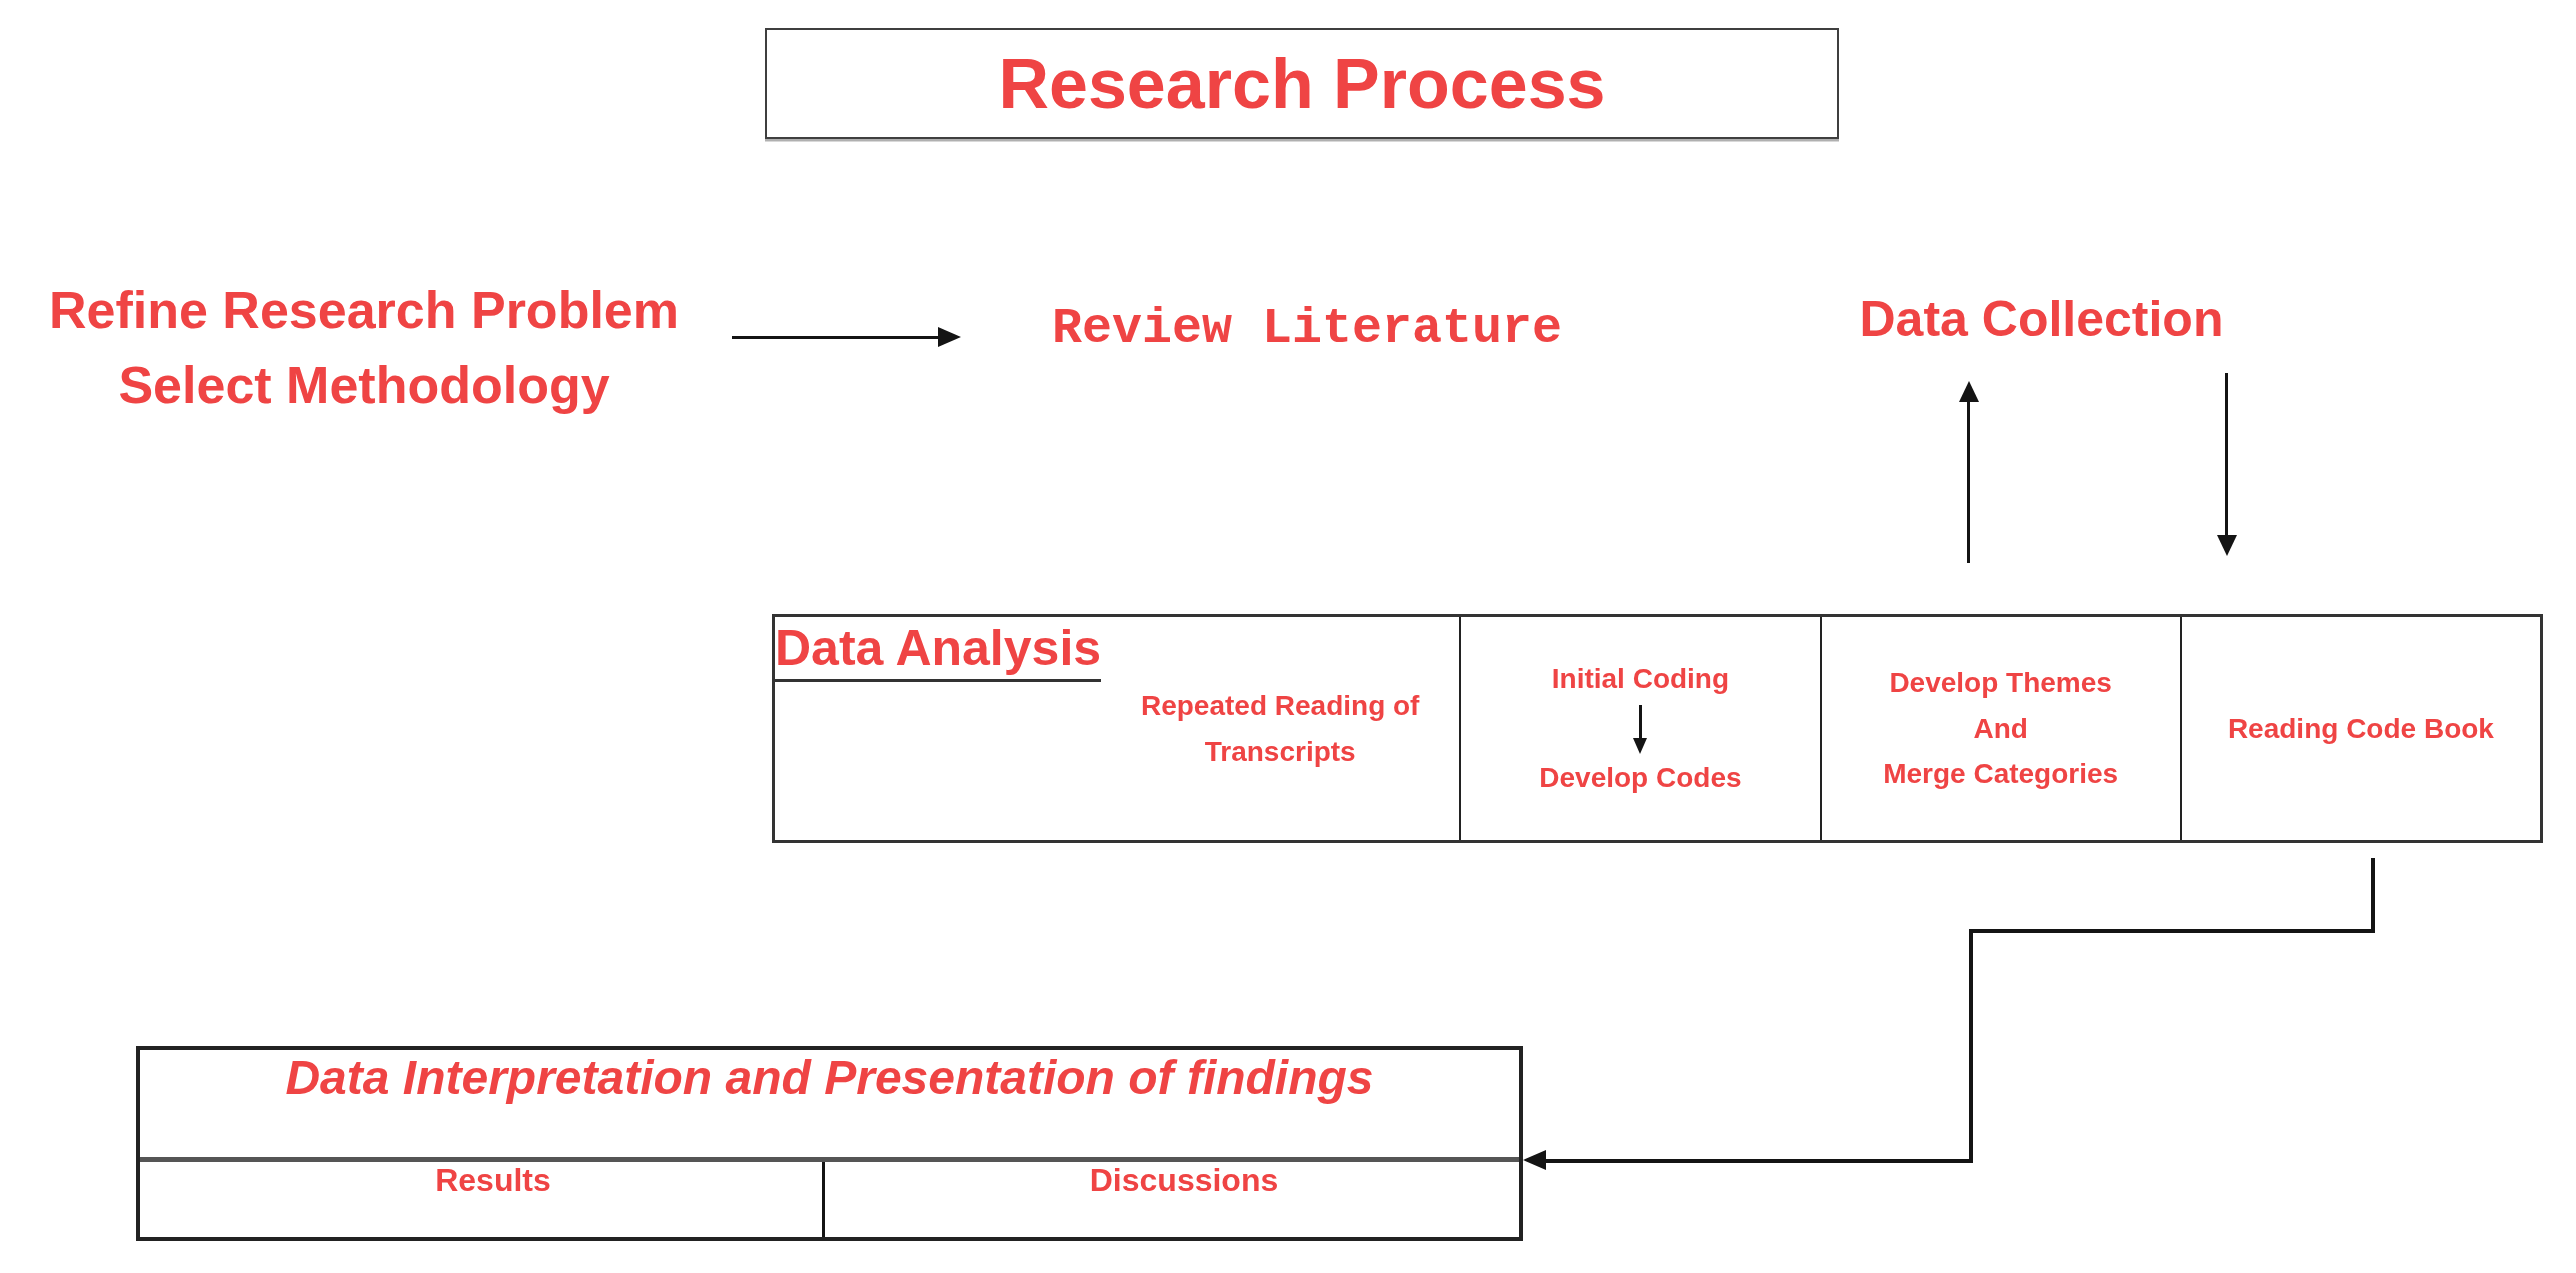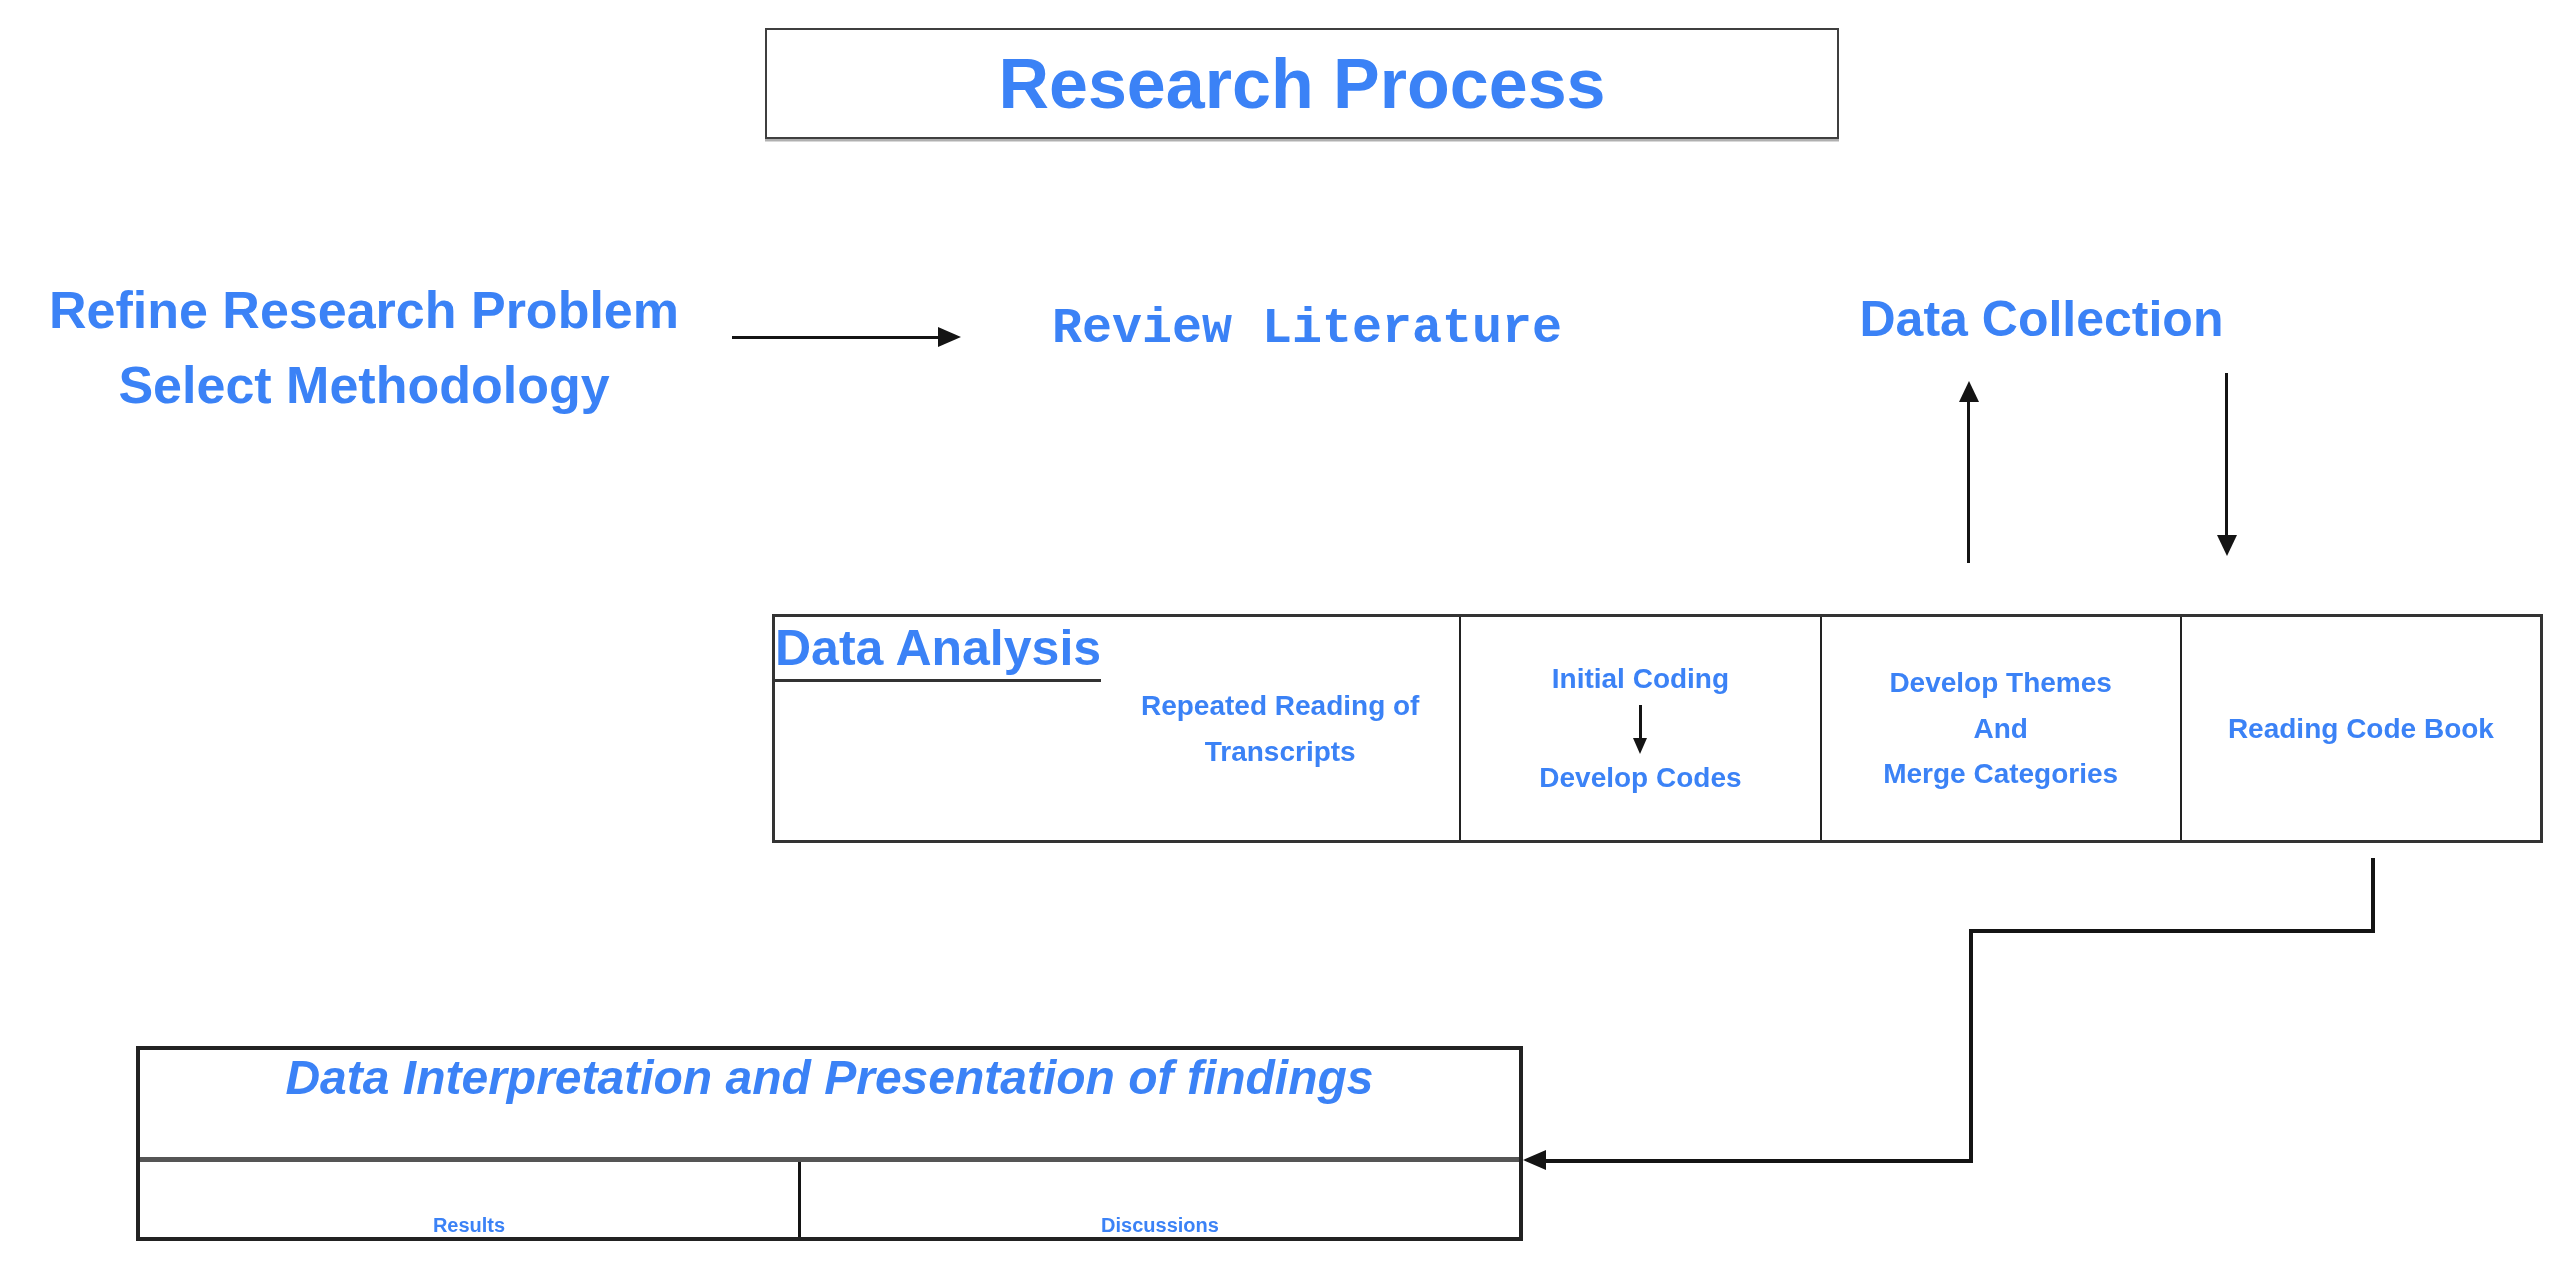--- a/index.html
+++ b/index.html
@@ -7,21 +7,21 @@
     padding: 0;
     background: #ffffff;
   }
   .canvas {
     position: relative;
     width: 2576px;
     height: 1274px;
     background: #ffffff;
     font-family: "Liberation Sans", sans-serif;
     font-weight: 700;
-    color: #3b82f6;
+    color: #ef4444;
     overflow: hidden;
   }
 
   
   .title-box {
     position: absolute;
     left: 765px; top: 28px;
     width: 1074px; height: 111px;
     border: 2.5px solid #3f3f3f;
     box-shadow: 0 2.5px 0 rgba(80,80,80,0.45);
@@ -98,22 +98,23 @@
   .interp-header {
     flex: 1;
     display: flex; justify-content: center;
     font-size: 48px;
     border-bottom: 5.8px solid #555555;
     white-space: nowrap;
     font-style: italic;
   }
   .interp-cells { height: 75px; display: flex; }
   .interp-cell {
-    display: flex; align-items: flex-end; justify-content: center;
-    font-size: 20px;
+    display: flex; align-items: flex-start; justify-content: center;
+    font-size: 32px;
+    margin-left: 24px;
   }
   .interp-cell-results { width: 661px; border-right: 3.3px solid #141414; box-sizing: border-box; }
   .interp-cell-discussions { flex: 1; }
 </style>
 </head>
 <body>
 
 <div class="canvas">
 
   <div class="title-box">

